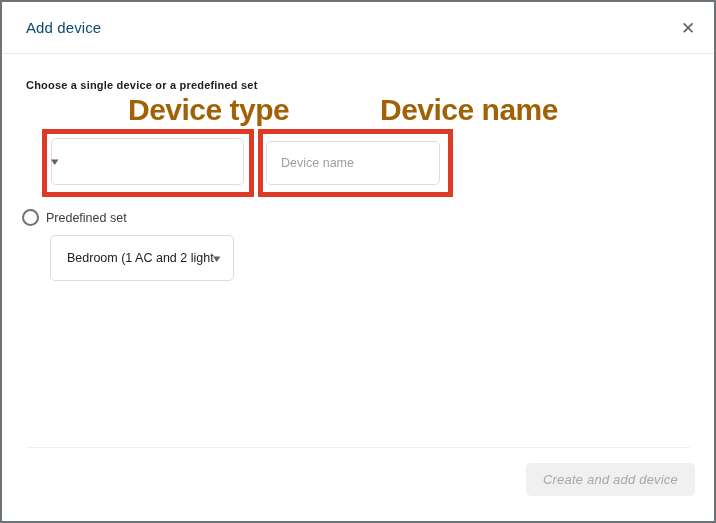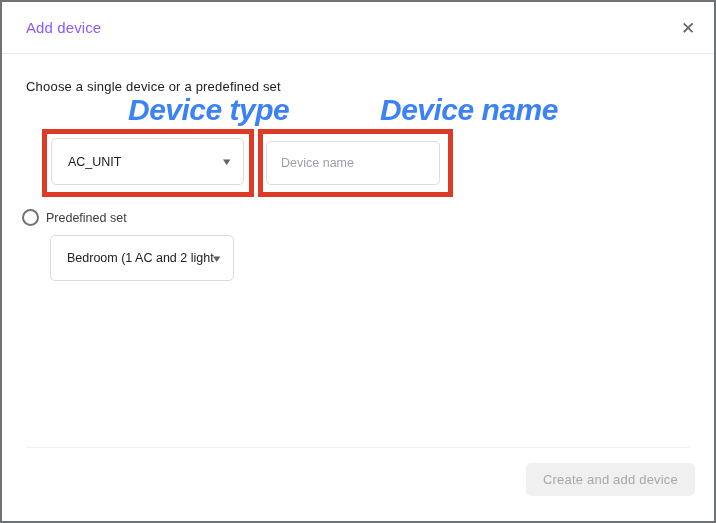--- a/index.html
+++ b/index.html
@@ -16,34 +16,34 @@
   }
 
   
   .header {
     position: absolute; top: 0; left: 0; right: 0; height: 52px;
     border-bottom: 1px solid #e9e9e9;
     background: #ffffff;
   }
   .header-title {
     position: absolute; left: 24px; top: 0; height: 52px;
-    line-height: 52px; font-size: 15px; color: #8b5cf6; letter-spacing: .1px;
+    line-height: 52px; font-size: 15px; color: #0c4a6e; letter-spacing: .1px;
   }
   .close-btn {
     position: absolute; right: 10px; top: 10px;
     width: 32px; height: 32px;
     display: flex; align-items: center; justify-content: center;
     font-size: 17px; color: #5f6368; cursor: pointer;
     background: none; border: none; font-family: inherit;
   }
 
   
   .section-label {
     position: absolute; left: 24px; top: 77px;
-    font-size: 13px; font-weight: normal; color: #202124; letter-spacing: .2px;
+    font-size: 11px; font-weight: bold; color: #202124; letter-spacing: .2px;
   }
   .radio-row { position: absolute; display: flex; align-items: center; }
   .radio-row.single { left: 20px; top: 106px; }
   .radio-row.predefined { left: 20px; top: 207px; text-align: center; }
   .radio-circle {
     width: 17px; height: 17px; border-radius: 50%;
     border: 2px solid #6f7377; background: #fff; cursor: pointer;
     flex: 0 0 auto;
   }
   .radio-label {
@@ -76,50 +76,49 @@
 
   
   .footer-divider {
     position: absolute; left: 24px; right: 24px; top: 445px; height: 1px;
     background: #f0f1f2;
   }
   .submit-btn {
     position: absolute; right: 19px; top: 461px; height: 33px;
     padding: 0 17px; border: none; border-radius: 5px;
     background: #f0f0f0; color: #a6a9ad; font-size: 13px;
-    font-family: inherit; letter-spacing: .2px; cursor: default;
+    font-family: inherit; letter-spacing: .2px; cursor: default; font-style: italic;
   }
 
   
   .anno { position: absolute; pointer-events: none; }
   .anno-rect { border: 5px solid #dd3b26; background: transparent; }
   .anno-rect-1 { left: 40px; top: 127px; width: 212px; height: 68px; }
   .anno-rect-2 { left: 256px; top: 127px; width: 195px; height: 68px; }
   .anno-text {
-    font-size: 30px; font-weight: bold; color: #3b82f6;
-    letter-spacing: -0.5px; white-space: nowrap; line-height: 30px; font-style: italic;
+    font-size: 30px; font-weight: bold; color: #a16207;
+    letter-spacing: -0.5px; white-space: nowrap; line-height: 30px;
   }
   .anno-text-1 { left: 126px; top: 93px; }
   .anno-text-2 { left: 378px; top: 93px; }
 </style>
 </head>
 <body>
 
 <div class="dialog">
 
   <div class="header">
     <div class="header-title">Add device</div>
     <button class="close-btn">✕</button>
   </div>
 
   <div class="section-label">Choose a single device or a predefined set</div>
 
 
   <div class="select-box select-type">
-    <span class="select-value">AC_UNIT</span>
     <span class="caret">▾</span>
   </div>
 
   <input class="text-input" type="text" placeholder="Device name" style="">
 
   <div class="radio-row predefined">
     <span class="radio-circle"></span>
     <span class="radio-label">Predefined set</span>
   </div>
 

